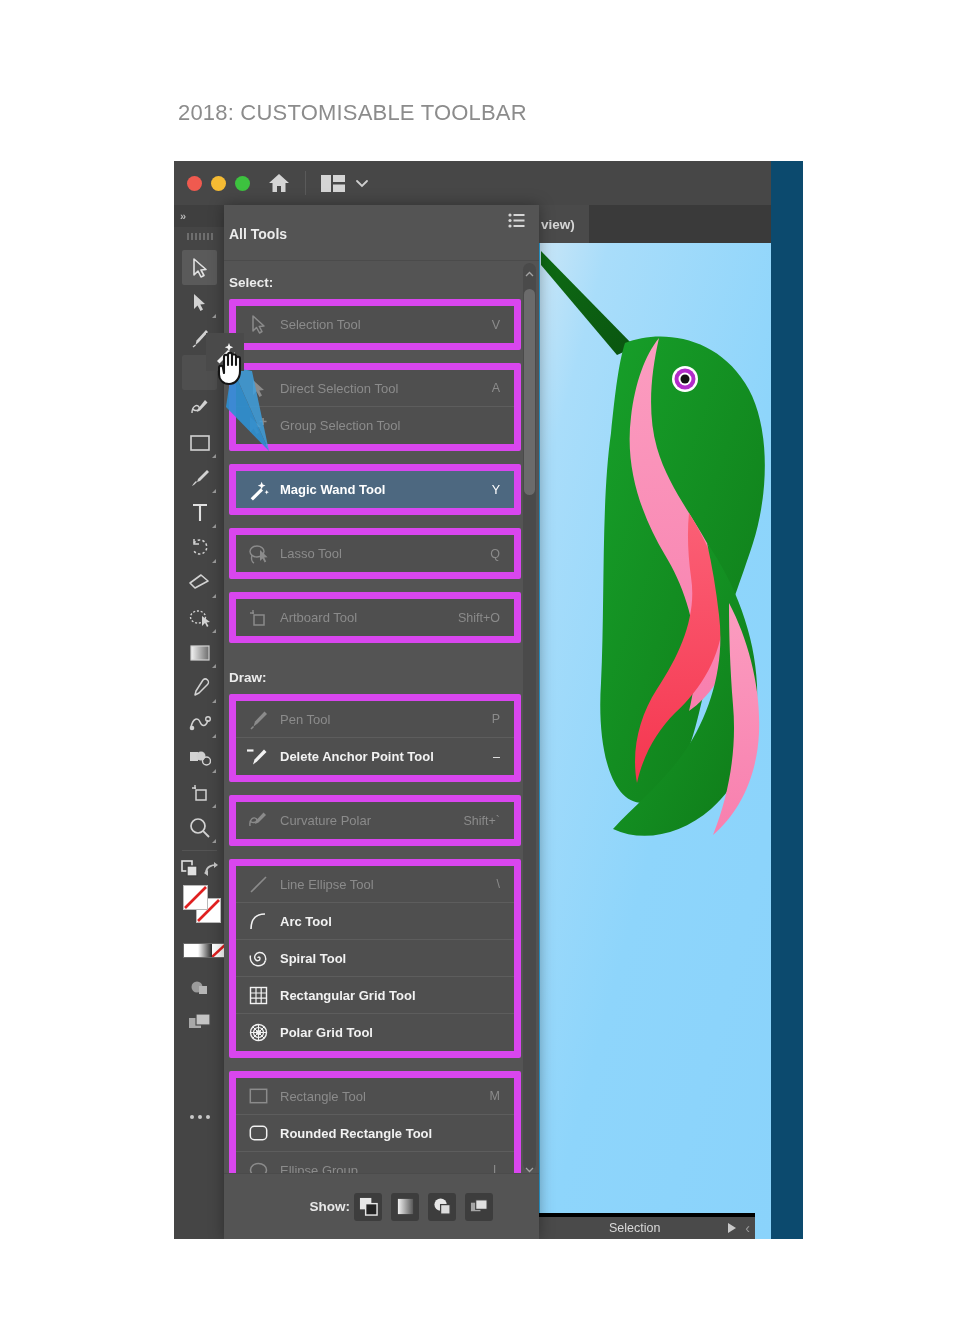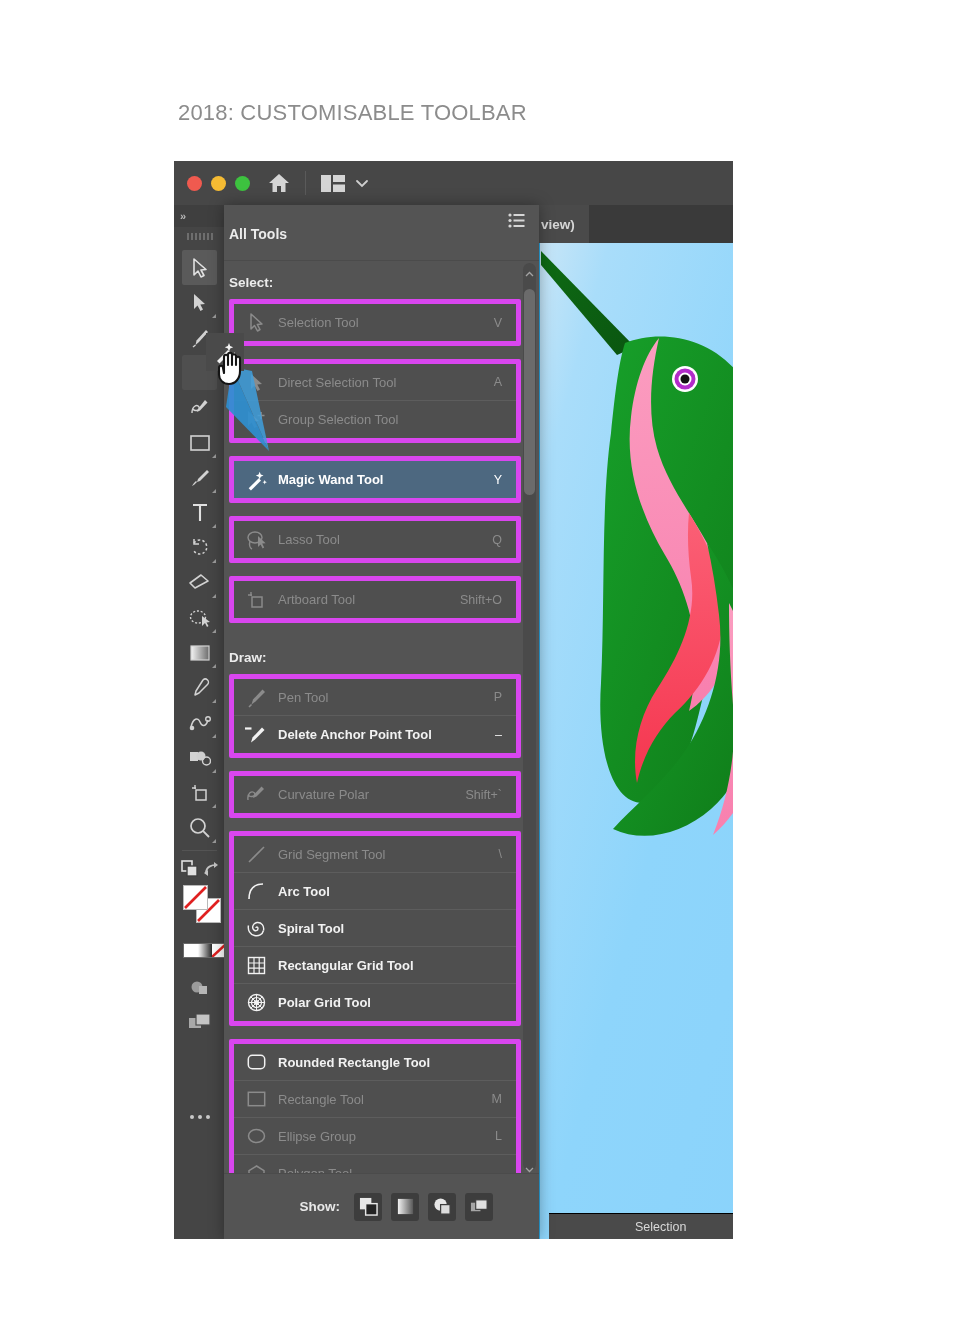--- a/index.html
+++ b/index.html
@@ -15,22 +15,22 @@
   .slide-title {
     position: absolute; left: 178px; top: 100px;
     font-size: 22px; font-weight: 400; letter-spacing: .2px;
     color: #8c8c8c;
     white-space: nowrap;
   }
 
   
   .app-window {
     position: absolute; left: 174px; top: 161px;
-    width: 559px; height: 1078px;
-    background: #0f172a;
+    width: 629px; height: 1078px;
+    background: #0c4a6e;
     overflow: hidden;
   }
 
   
   .titlebar {
     position: absolute; left:0; top:0; width:597px; height:44px;
     background:#474747;
   }
   .dot { position:absolute; top:15px; width:15px; height:15px; border-radius:50%; }
   .dot-red    { left:13px; background:#f05a4f; }
@@ -104,22 +104,22 @@
   .artboard {
     position:absolute; left:314px; top:0; width:232px; height:996px;
     background: linear-gradient(105deg,#c9e6f7 0%, #a9ddfa 14%, #8ed5fb 55%, #8ad3fb 100%);
     overflow:hidden;
   }
   .artboard svg { display:block; }
   .art-edge { position:absolute; left:314px; top:0; width:1px; height:996px; background:#2aa6e0; }
 
   
   .statusbar {
-    position:absolute; left:324px; bottom:0; width:232px; height:26px;
-    background:#4a4a4a; border-top:1px solid #000000;
+    position:absolute; left:298px; bottom:0; width:232px; height:26px;
+    background:#4a4a4a; border-top:4px solid #000000;
     display:flex; align-items:center; color:#d8d8d8; font-size:12.5px;justify-content:space-between;
   }
   .status-label { flex:1; text-align:center; padding-left:18px; }
   .status-play {
     width:0;height:0;border-left:8px solid #c9c9c9;
     border-top:5px solid transparent;border-bottom:5px solid transparent;
     margin-right:9px;
   }
   .status-chev { color:#9a9a9a; font-size:14px; margin-right:5px; }
 
@@ -146,21 +146,21 @@
     overflow:hidden;
   }
   .at-inner { position:absolute; left:0; top:0; width:302px; }
 
   .section-label {
     color:#ececec; font-size:13.5px; font-weight:700;
     padding:14px 0 9px 5px;
   }
   .tgroup {
     margin:0 5px 13px 5px;
-    border:5px solid #d946ef;
+    border:7px solid #d946ef;
     border-radius:2px;
     overflow:hidden;
   }
   .trow {
     position:relative; height:37px;
     display:flex; align-items:center;
     border-bottom:1px solid #5d5d5d;
     background:#4f4f4f;
   }
   .trow:last-child { border-bottom:none; }
@@ -187,21 +187,21 @@
     background:#6b6b6b; border-radius:6px;
   }
 
   
   .at-footer {
     position:absolute; left:0; bottom:0; width:315px; height:66px;
     background:#545454; border-top:1px solid #4b4b4b;
     display:flex; align-items:center; justify-content:flex-end;
     padding-right:46px;
   }
-  .show-label { color:#e8e8e8; font-size:13.5px; font-weight:700; margin-right:14px; }
+  .show-label { color:#e8e8e8; font-size:13.5px; font-weight:700; margin-right:4px; }
   .show-btn {
     width:28px; height:28px; margin-right:9px;
     background:#3d3d3d; border-radius:3px;
     display:flex; align-items:center; justify-content:center;
   }
   .show-btn:last-child { margin-right:0; }
 
   
   .drag-layer { position:absolute; left:0; top:0; width:597px; height:1078px; pointer-events:none; }
   .ghost-tile {
@@ -632,21 +632,21 @@
                 <span class="trow-key">Shift+`</span>
               </div>
             </div>
             <div class="tgroup">
               <div class="trow disabled">
                 <span class="trow-ico">
                   <svg width="19" height="19" viewBox="0 0 19 19">
                     <path d="M2 17 L17 2" stroke="currentColor" stroke-width="1.6"></path>
                   </svg>
                 </span>
-                <span class="trow-label">Grid Segment Tool</span>
+                <span class="trow-label">Line Ellipse Tool</span>
                 <span class="trow-key">\</span>
               </div>
               <div class="trow enabled">
                 <span class="trow-ico">
                   <svg width="19" height="19" viewBox="0 0 19 19">
                     <path d="M2 17 C2 7 7 2 16 2" fill="none" stroke="currentColor" stroke-width="1.6"></path>
                   </svg>
                 </span>
                 <span class="trow-label">Arc Tool</span>
                 <span class="trow-key"></span>
@@ -678,37 +678,37 @@
                     <circle cx="9.5" cy="9.5" r="5" fill="none" stroke="currentColor" stroke-width="1.2"></circle>
                     <circle cx="9.5" cy="9.5" r="2" fill="none" stroke="currentColor" stroke-width="1.2"></circle>
                     <path d="M9.5 1.5 L9.5 17.5 M1.5 9.5 L17.5 9.5 M3.9 3.9 L15.1 15.1 M15.1 3.9 L3.9 15.1" stroke="currentColor" stroke-width="1"></path>
                   </svg>
                 </span>
                 <span class="trow-label">Polar Grid Tool</span>
                 <span class="trow-key"></span>
               </div>
             </div>
             <div class="tgroup">
+              <div class="trow disabled">
+                <span class="trow-ico">
+                  <svg width="19" height="16" viewBox="0 0 19 16">
+                    <rect x="1.3" y="1.3" width="16.4" height="13.4" fill="none" stroke="currentColor" stroke-width="1.5"></rect>
+                  </svg>
+                </span>
+                <span class="trow-label">Rectangle Tool</span>
+                <span class="trow-key">M</span>
+              </div>
               <div class="trow enabled">
                 <span class="trow-ico">
                   <svg width="19" height="16" viewBox="0 0 19 16">
                     <rect x="1.3" y="1.3" width="16.4" height="13.4" rx="4" fill="none" stroke="currentColor" stroke-width="1.5"></rect>
                   </svg>
                 </span>
                 <span class="trow-label">Rounded Rectangle Tool</span>
                 <span class="trow-key"></span>
-              </div>
-              <div class="trow disabled">
-                <span class="trow-ico">
-                  <svg width="19" height="16" viewBox="0 0 19 16">
-                    <rect x="1.3" y="1.3" width="16.4" height="13.4" fill="none" stroke="currentColor" stroke-width="1.5"></rect>
-                  </svg>
-                </span>
-                <span class="trow-label">Rectangle Tool</span>
-                <span class="trow-key">M</span>
               </div>
               <div class="trow disabled">
                 <span class="trow-ico">
                   <svg width="19" height="16" viewBox="0 0 19 16">
                     <ellipse cx="9.5" cy="8" rx="8" ry="6.5" fill="none" stroke="currentColor" stroke-width="1.5"></ellipse>
                   </svg>
                 </span>
                 <span class="trow-label">Ellipse Group</span>
                 <span class="trow-key">L</span>
               </div>

